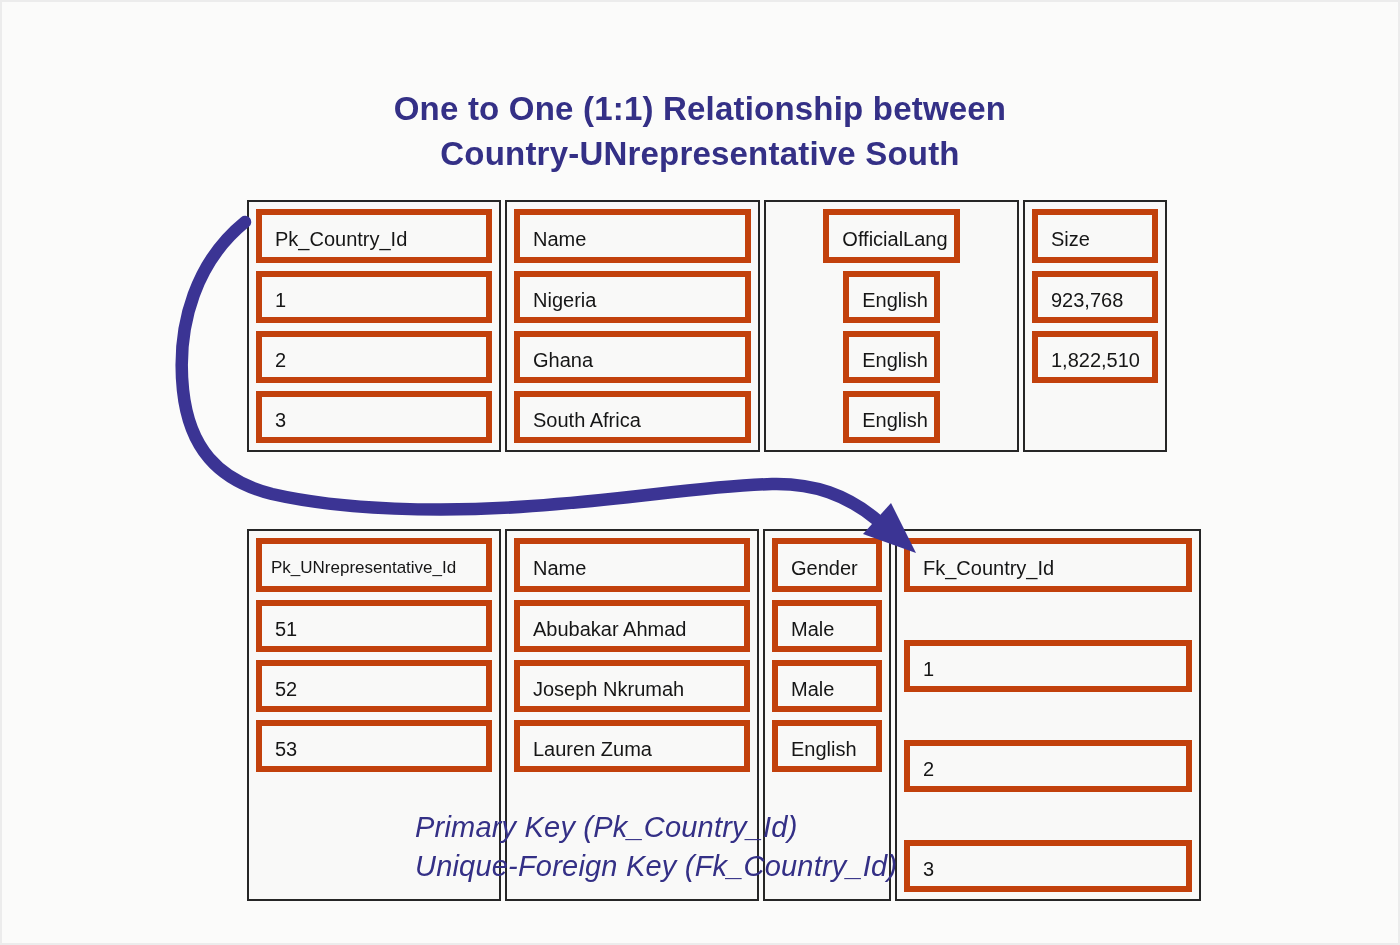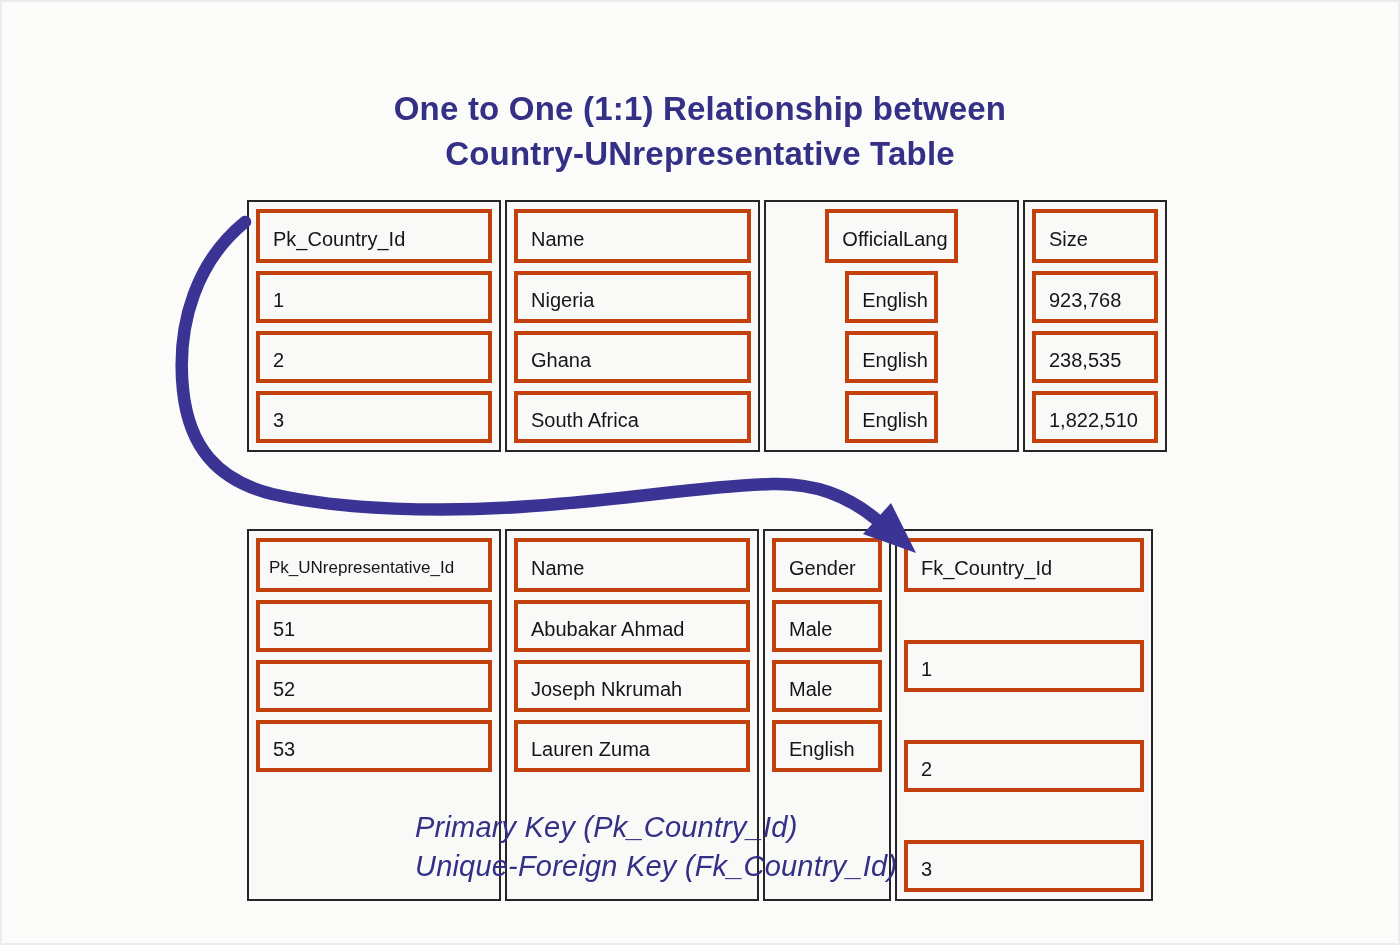--- a/index.html
+++ b/index.html
@@ -27,21 +27,21 @@
   #representative-table{left:245px;top:527px;}
   .col{
     box-sizing:border-box;
     border:2px solid #262626;
     padding:7px;
     display:flex;flex-direction:column;gap:8px;
     background:#f9f9f8;
   }
   .cell{
     box-sizing:border-box;
-    border:4px solid #c2410c;
+    border:6px solid #c2410c;
     height:52px;
     display:flex;align-items:center;
     padding:6px 6px 0 13px;
     font-size:20px;color:#161616;
     background:#f9f9f8;
     white-space:nowrap;overflow:hidden;
   }
   .cell.head{height:54px;}
   .cell.small{font-size:17px;padding-left:9px;}
   .caption{
@@ -55,21 +55,21 @@
     pointer-events:none;
   }
 </style>
 </head>
 <body>
 
 <div class="canvas">
 
   <div class="title ink" style="color: rgb(52, 48, 134);">
     <div>One to One (1:1) Relationship between</div>
-    <div>Country-UNrepresentative Table</div>
+    <div>Country-UNrepresentative South</div>
   </div>
 
   <div id="country-table" class="diagram-table">
       <div class="col" style="width: 254px;">
         <div class="cell head">Pk_Country_Id</div>
         <div class="cell">1</div>
         <div class="cell">2</div>
         <div class="cell">3</div>
       </div>
       <div class="col" style="width: 255px;">
@@ -80,21 +80,20 @@
       </div>
       <div class="col" style="width: 255px; align-items: center;">
         <div class="cell head">OfficialLang</div>
         <div class="cell">English</div>
         <div class="cell">English</div>
         <div class="cell">English</div>
       </div>
       <div class="col" style="width: 144px;">
         <div class="cell head">Size</div>
         <div class="cell">923,768</div>
-        <div class="cell">238,535</div>
         <div class="cell">1,822,510</div>
       </div>
     </div>
 
   <div id="representative-table" class="diagram-table">
       <div class="col" style="width: 254px;">
         <div class="cell head small">Pk_UNrepresentative_Id</div>
         <div class="cell">51</div>
         <div class="cell">52</div>
         <div class="cell">53</div>
@@ -104,21 +103,21 @@
         <div class="cell">Abubakar Ahmad</div>
         <div class="cell">Joseph Nkrumah</div>
         <div class="cell">Lauren Zuma</div>
       </div>
       <div class="col" style="width: 128px;">
         <div class="cell head">Gender</div>
         <div class="cell">Male</div>
         <div class="cell">Male</div>
         <div class="cell">English</div>
       </div>
-      <div class="col" style="width: 258px; gap: 48px;">
+      <div class="col" style="width: 306px; gap: 48px;">
         <div class="cell head">Fk_Country_Id</div>
         <div class="cell">1</div>
         <div class="cell">2</div>
         <div class="cell">3</div>
       </div>
     </div>
 
   <svg class="arrow-layer" viewBox="0 0 1400 945">
     <path d="M 243 220
              C 196 258, 174 320, 181 388

